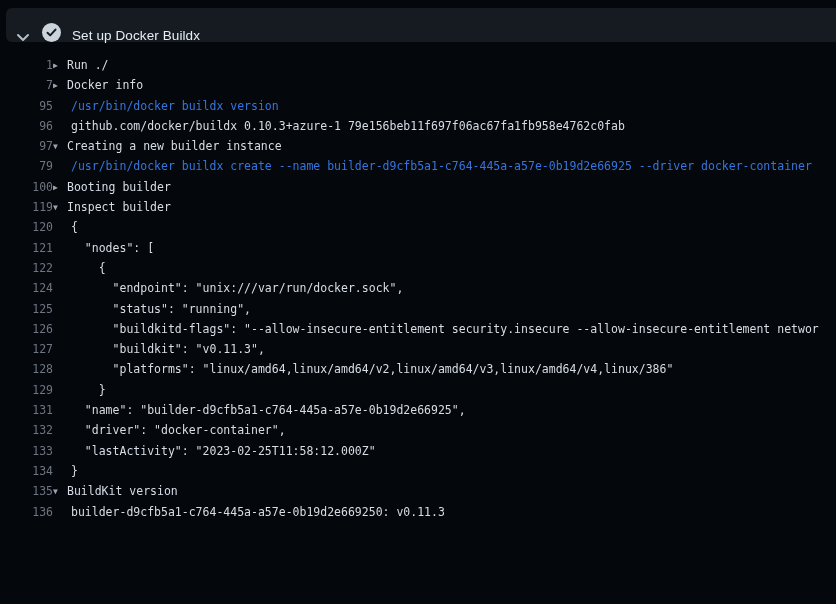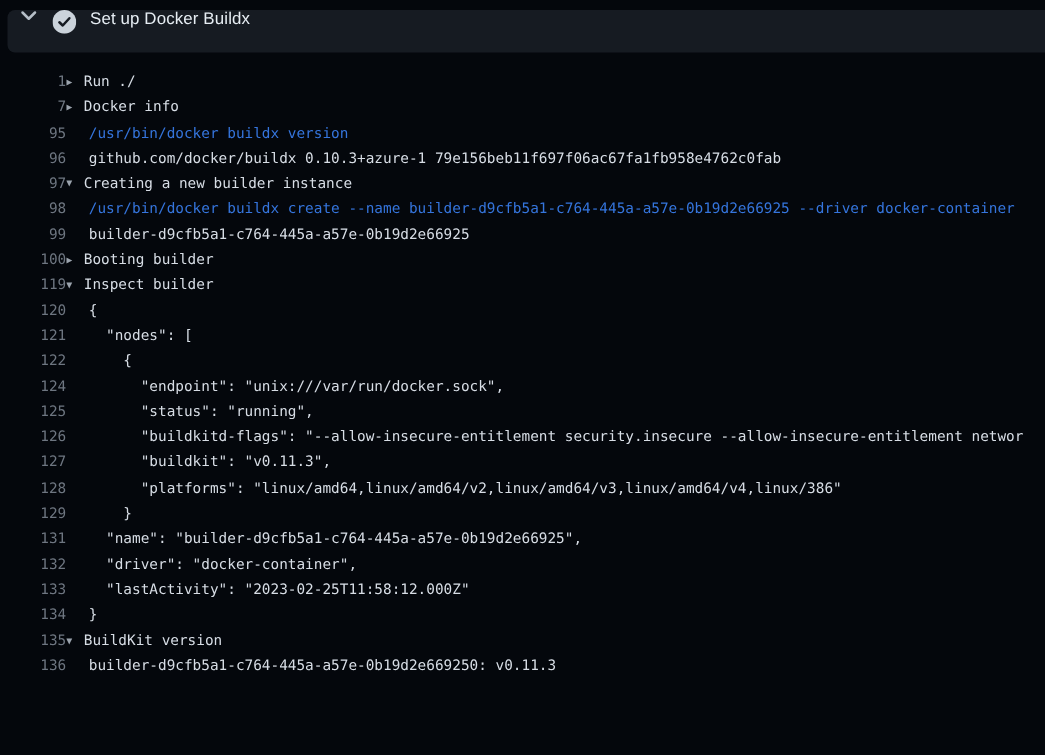--- a/index.html
+++ b/index.html
@@ -7,21 +7,21 @@
     --command_blue:#3575dd; --title:#e6edf3; --triangle:#9ba3ad;
     --check_circle_bg:#cbd3db; --check_mark:#161b22; --chevron:#b6bfc8;
   }
   * { margin:0; padding:0; box-sizing:border-box; }
   html,body { width:836px; height:604px; overflow:hidden; }
   body { background:var(--page_bg); position:relative; }
 
   .step-header {
     position:absolute; top:8px; left:6px; right:0; height:34px;
     background:var(--header_bg); border-radius:6px 0 0 6px;
-    display:flex; align-items:flex-start; padding-left:8px; cursor:pointer;
+    display:flex; align-items:flex-end; padding-left:8px; cursor:pointer;
   }
   .chev { width:14px; height:9px; margin-left:2px; flex:none; display:block; }
   .check { width:19px; height:19px; margin-left:12px; flex:none; display:block; }
   .step-title {
     margin-left:11px; color:var(--title);
     font:400 13.5px/1 "Liberation Sans", sans-serif; letter-spacing:.1px;
   }
 
   .log {
     position:absolute; top:42px; left:0; right:0; bottom:0; padding-top:13px;
@@ -52,22 +52,21 @@
   <span class="step-title">Set up Docker Buildx</span>
 </div>
 
 <div class="log">
   <div>
       <div class="line grp-row"><span class="ln">1</span><span class="content"><span class="tri">▶</span><span>Run ./</span></span></div>
       <div class="line grp-row"><span class="ln">7</span><span class="content"><span class="tri">▶</span><span>Docker info</span></span></div>
       <div class="line"><span class="ln">95</span><span class="content out"><span class="cmd">/usr/bin/docker buildx version</span></span></div>
       <div class="line"><span class="ln">96</span><span class="content out"><span>github.com/docker/buildx 0.10.3+azure-1 79e156beb11f697f06ac67fa1fb958e4762c0fab</span></span></div>
       <div class="line grp-row"><span class="ln">97</span><span class="content"><span class="tri">▼</span><span>Creating a new builder instance</span></span></div>
-      <div class="line"><span class="ln">98</span><span class="content out"><span class="cmd">/usr/bin/docker buildx create --name builder-d9cfb5a1-c764-445a-a57e-0b19d2e66925 --driver docker-container</span></span></div>
-      <div class="line"><span class="ln">99</span><span class="content out"><span>builder-d9cfb5a1-c764-445a-a57e-0b19d2e66925</span></span></div>
+      <div class="line"><span class="ln">79</span><span class="content out"><span class="cmd">/usr/bin/docker buildx create --name builder-d9cfb5a1-c764-445a-a57e-0b19d2e66925 --driver docker-container</span></span></div>
       <div class="line grp-row"><span class="ln">100</span><span class="content"><span class="tri">▶</span><span>Booting builder</span></span></div>
       <div class="line grp-row"><span class="ln">119</span><span class="content"><span class="tri">▼</span><span>Inspect builder</span></span></div>
       <div class="line"><span class="ln">120</span><span class="content out"><span>{</span></span></div>
       <div class="line"><span class="ln">121</span><span class="content out"><span>  "nodes": [</span></span></div>
       <div class="line"><span class="ln">122</span><span class="content out"><span>    {</span></span></div>
       <div class="line"><span class="ln">124</span><span class="content out"><span>      "endpoint": "unix:///var/run/docker.sock",</span></span></div>
       <div class="line"><span class="ln">125</span><span class="content out"><span>      "status": "running",</span></span></div>
       <div class="line"><span class="ln">126</span><span class="content out"><span>      "buildkitd-flags": "--allow-insecure-entitlement security.insecure --allow-insecure-entitlement networ</span></span></div>
       <div class="line"><span class="ln">127</span><span class="content out"><span>      "buildkit": "v0.11.3",</span></span></div>
       <div class="line"><span class="ln">128</span><span class="content out"><span>      "platforms": "linux/amd64,linux/amd64/v2,linux/amd64/v3,linux/amd64/v4,linux/386"</span></span></div>

